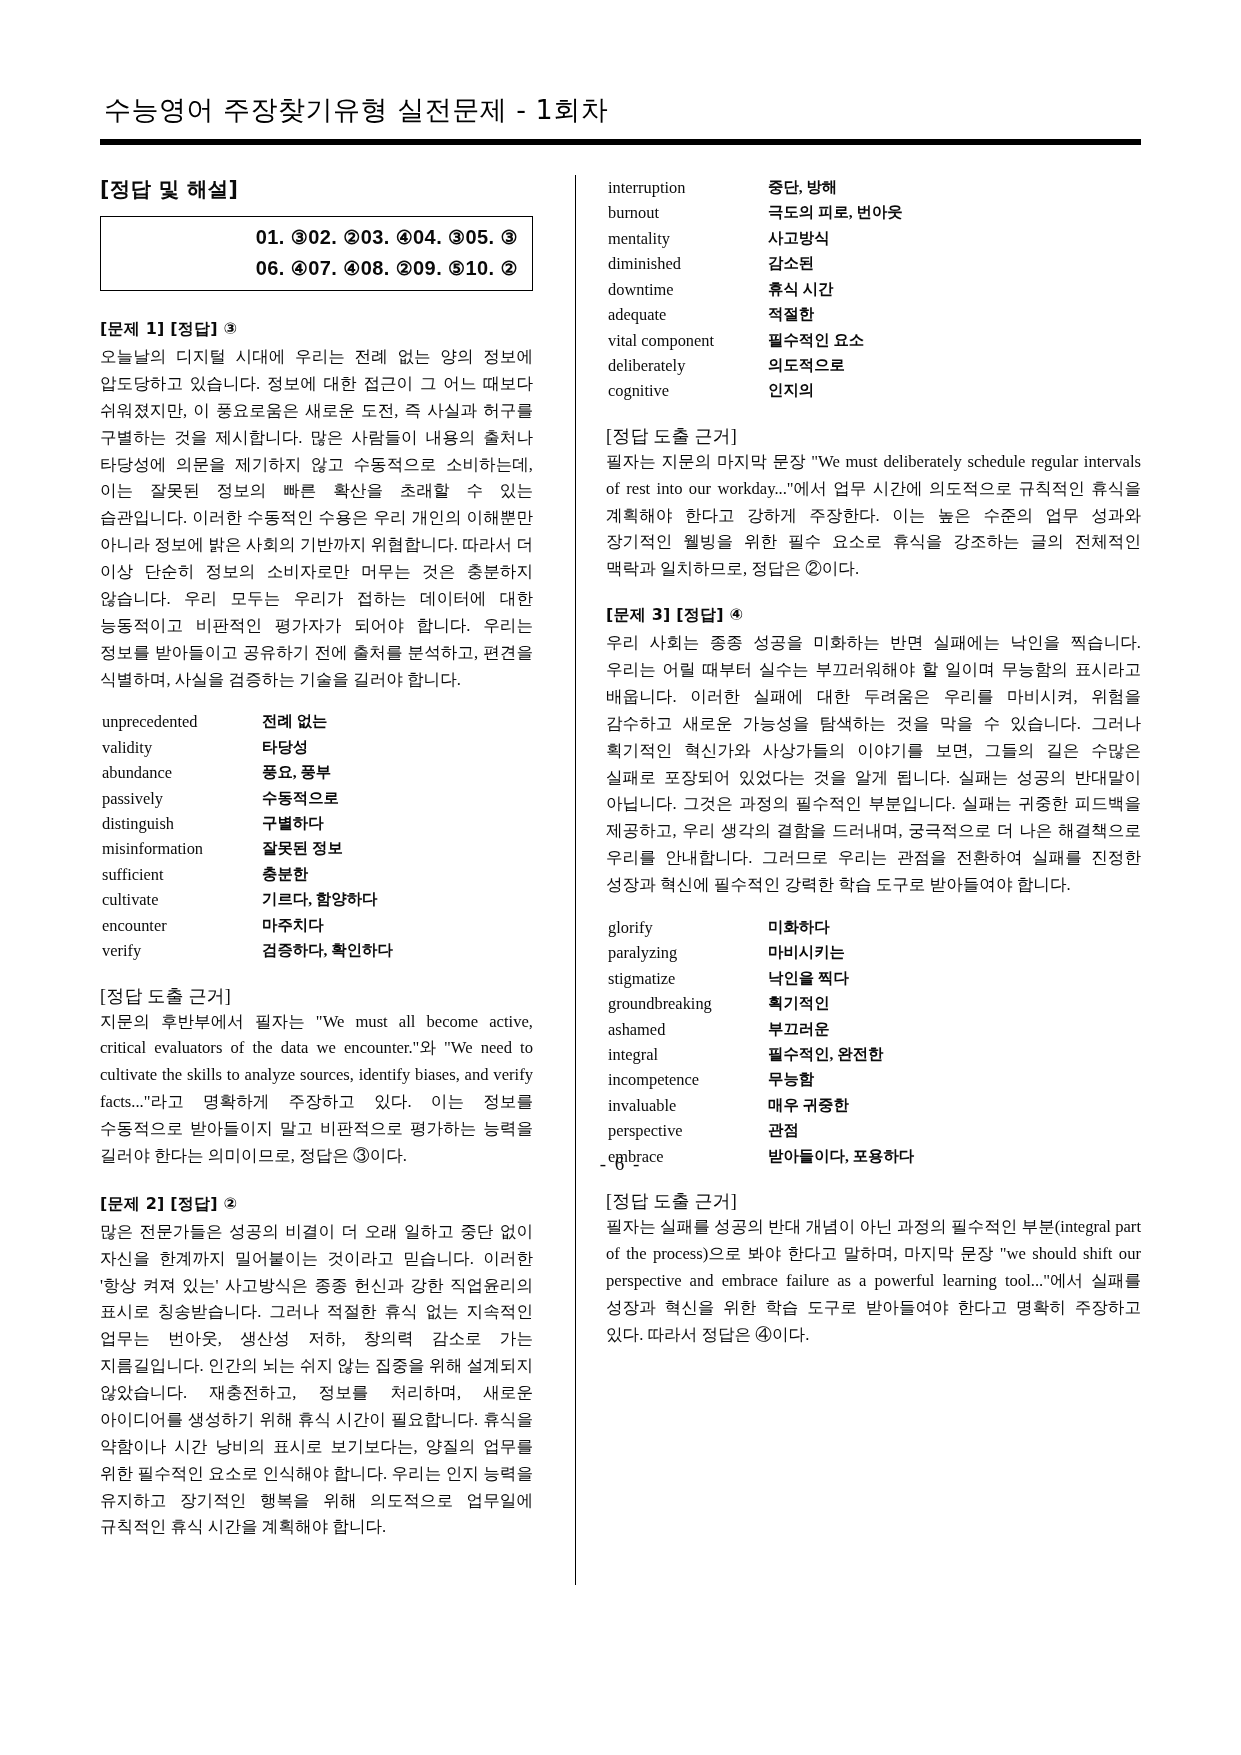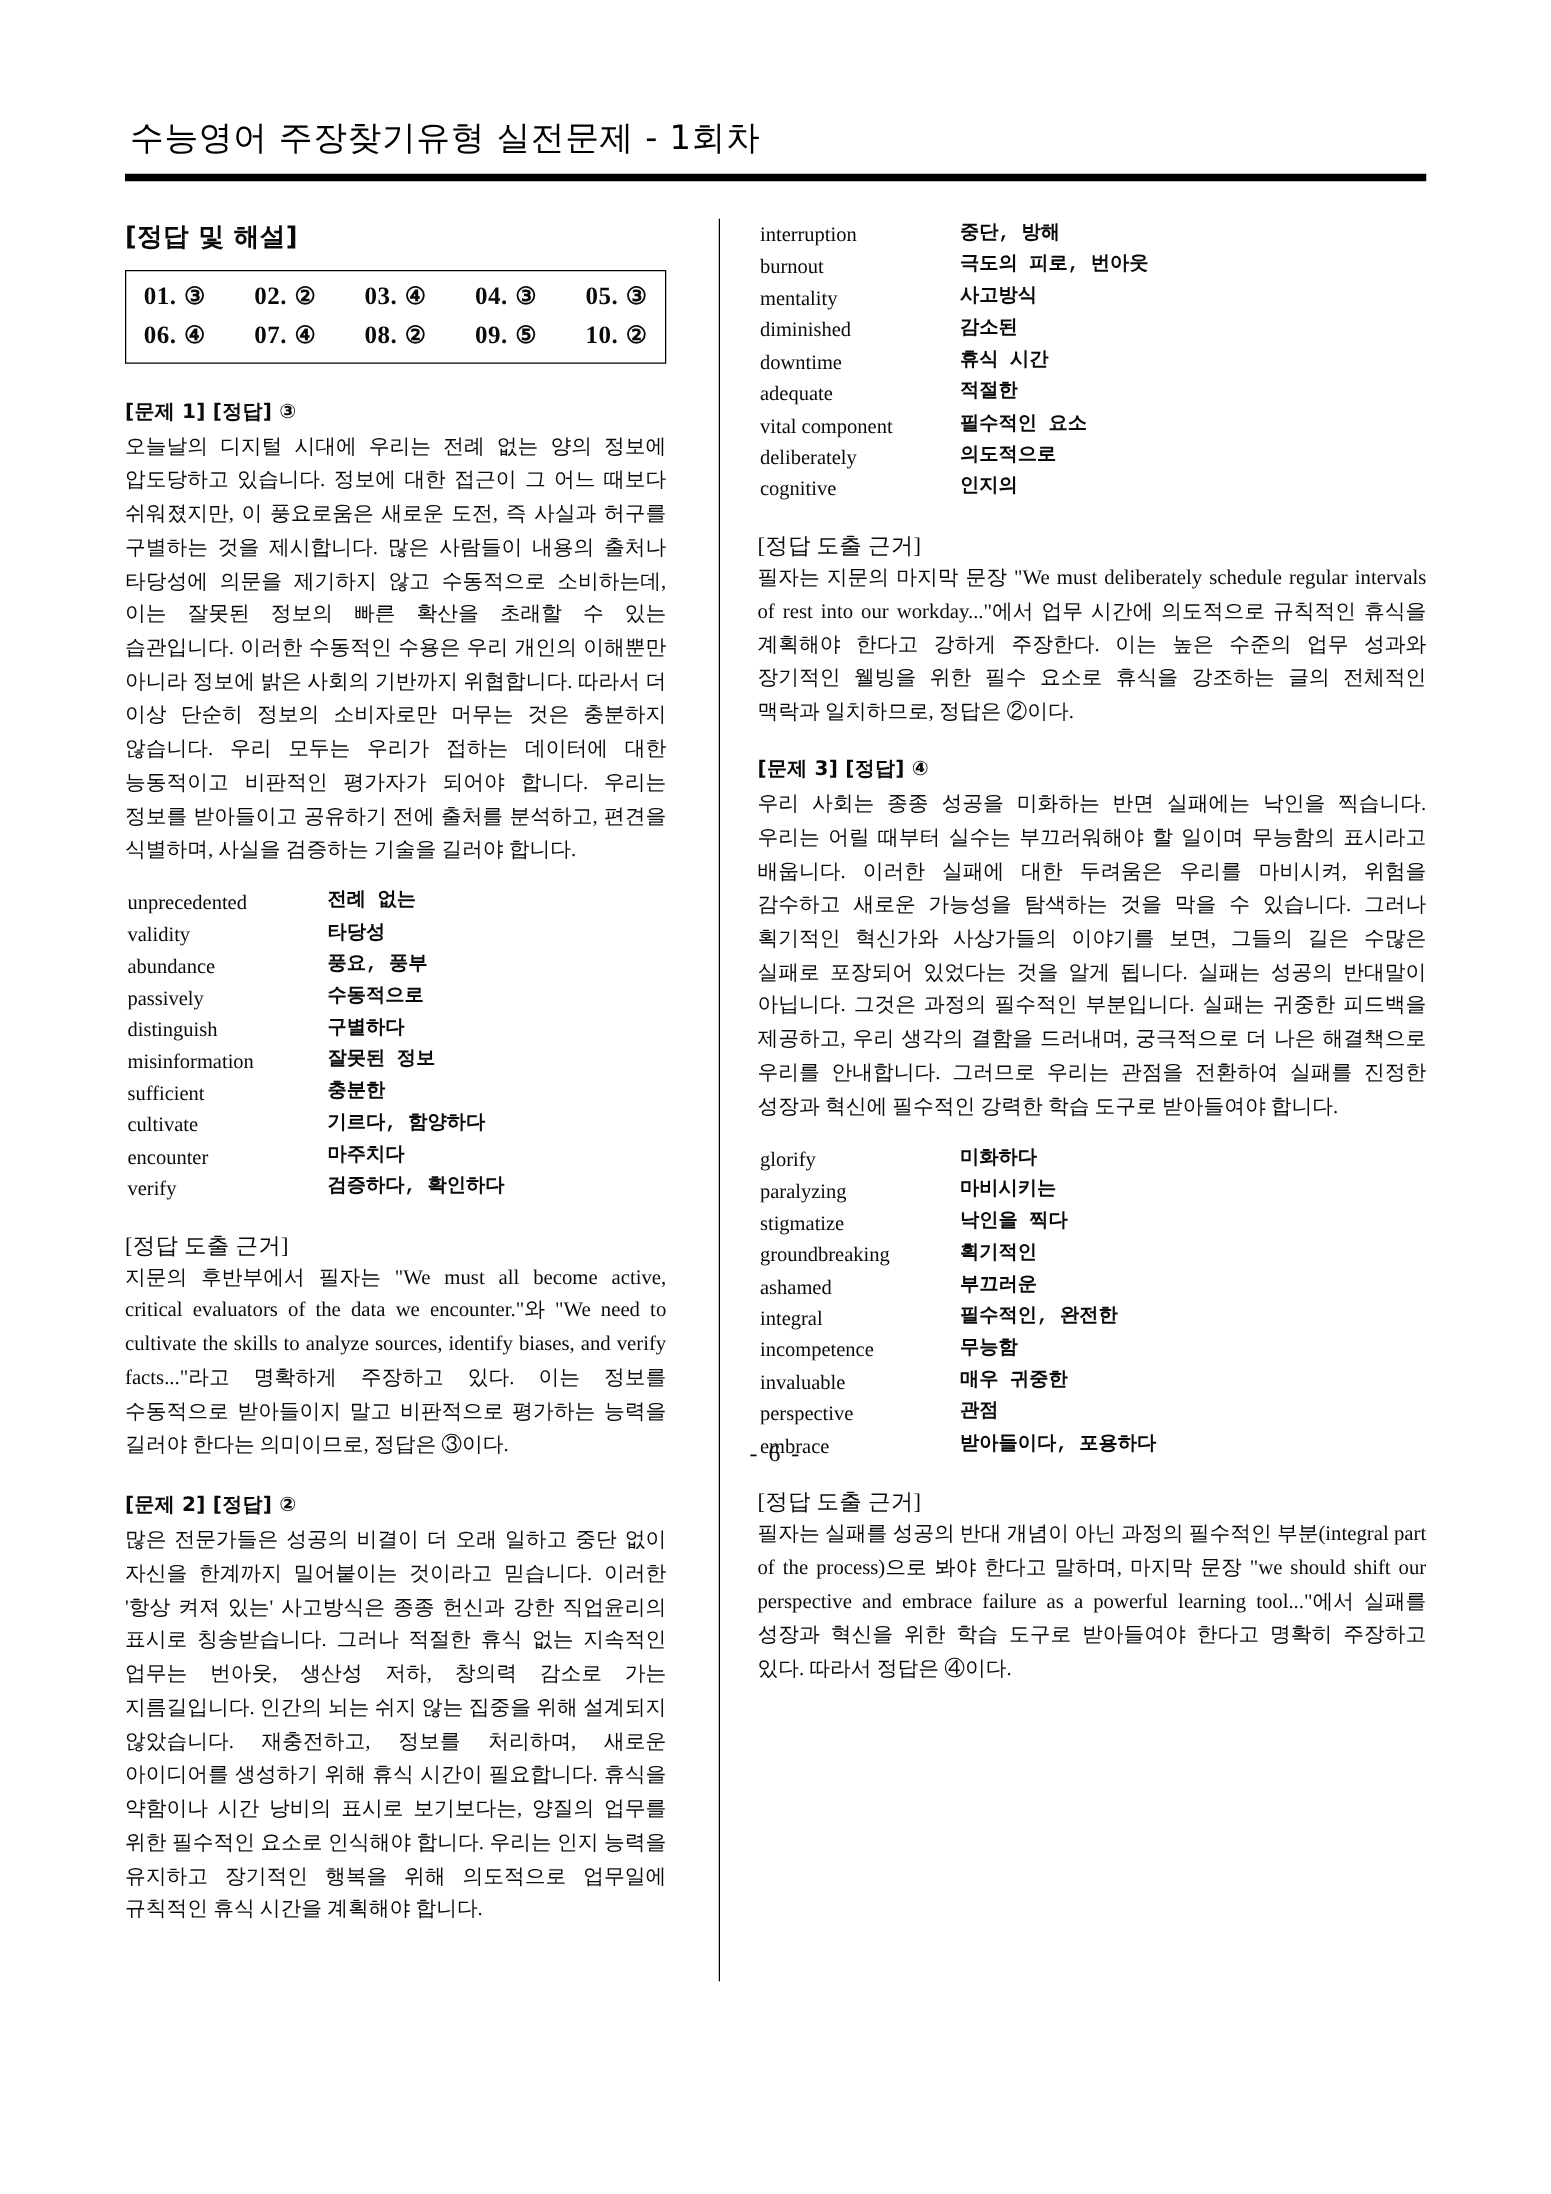--- a/index.html
+++ b/index.html
@@ -83,22 +83,22 @@
     letter-spacing: 0.2px;
   }
   
   .answer-box {
     border: 1.6px solid #000;
     padding: 5px 14px 7px 14px;
     margin-bottom: 28px;
   }
   .answer-row {
     display: flex;
-    justify-content: space-between;
-    font-family: Liberation Serif, serif;
+    justify-content: flex-end;
+    font-family: Liberation Sans, sans-serif;
     font-weight: bold;
     font-size: 20px;
     line-height: 1.5;
     letter-spacing: 0.4px;
   }
   .answer-cell {
     white-space: nowrap;
   }
   .answer-cell .num { margin-right: 6px; }
   .answer-cell .choice { font-size: 19px; }
@@ -124,21 +124,21 @@
     line-height: 1.55;
     padding: 0;
     vertical-align: top;
   }
   .vocab td.en {
     width: 160px;
     white-space: nowrap;
     padding-left: 2px;
   }
   .vocab td.ko {
-    font-family: Liberation Mono, monospace;
+    font-family: Liberation Serif, serif;
     font-size: 15.4px;
     font-weight: bold;
     white-space: nowrap;
   }
   
   .page-footer {
     position: absolute;
     left: 0;
     right: 0;
     bottom: 60px;

